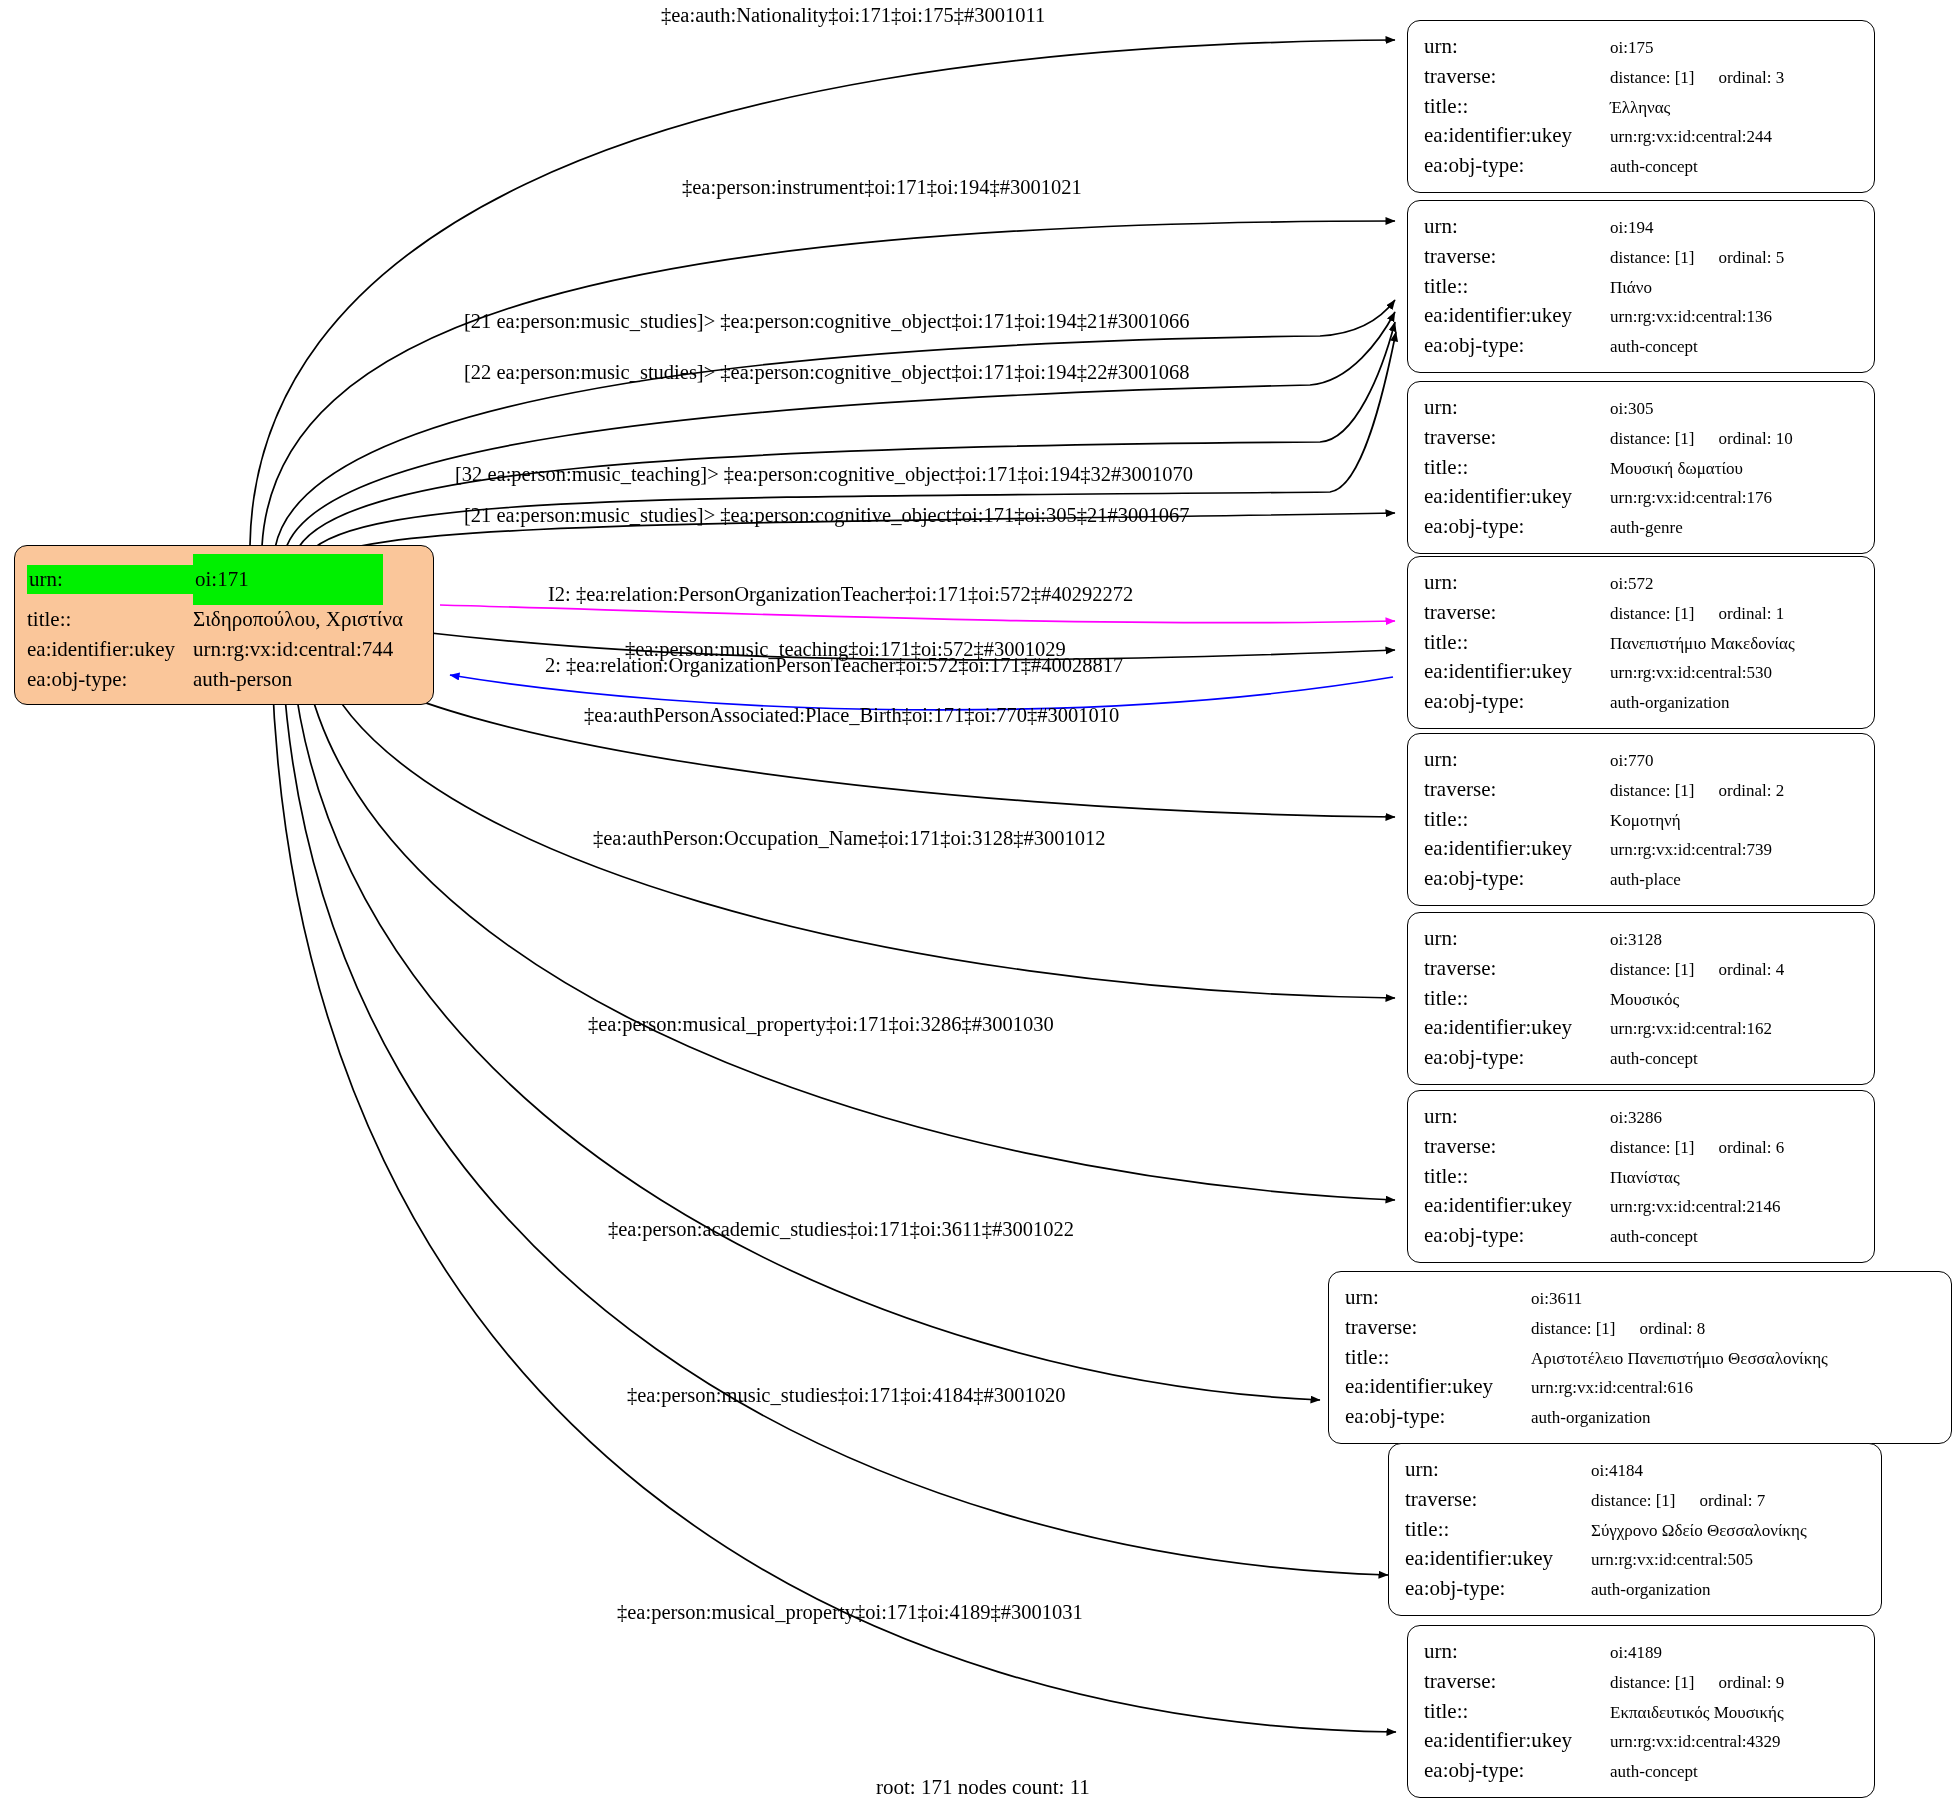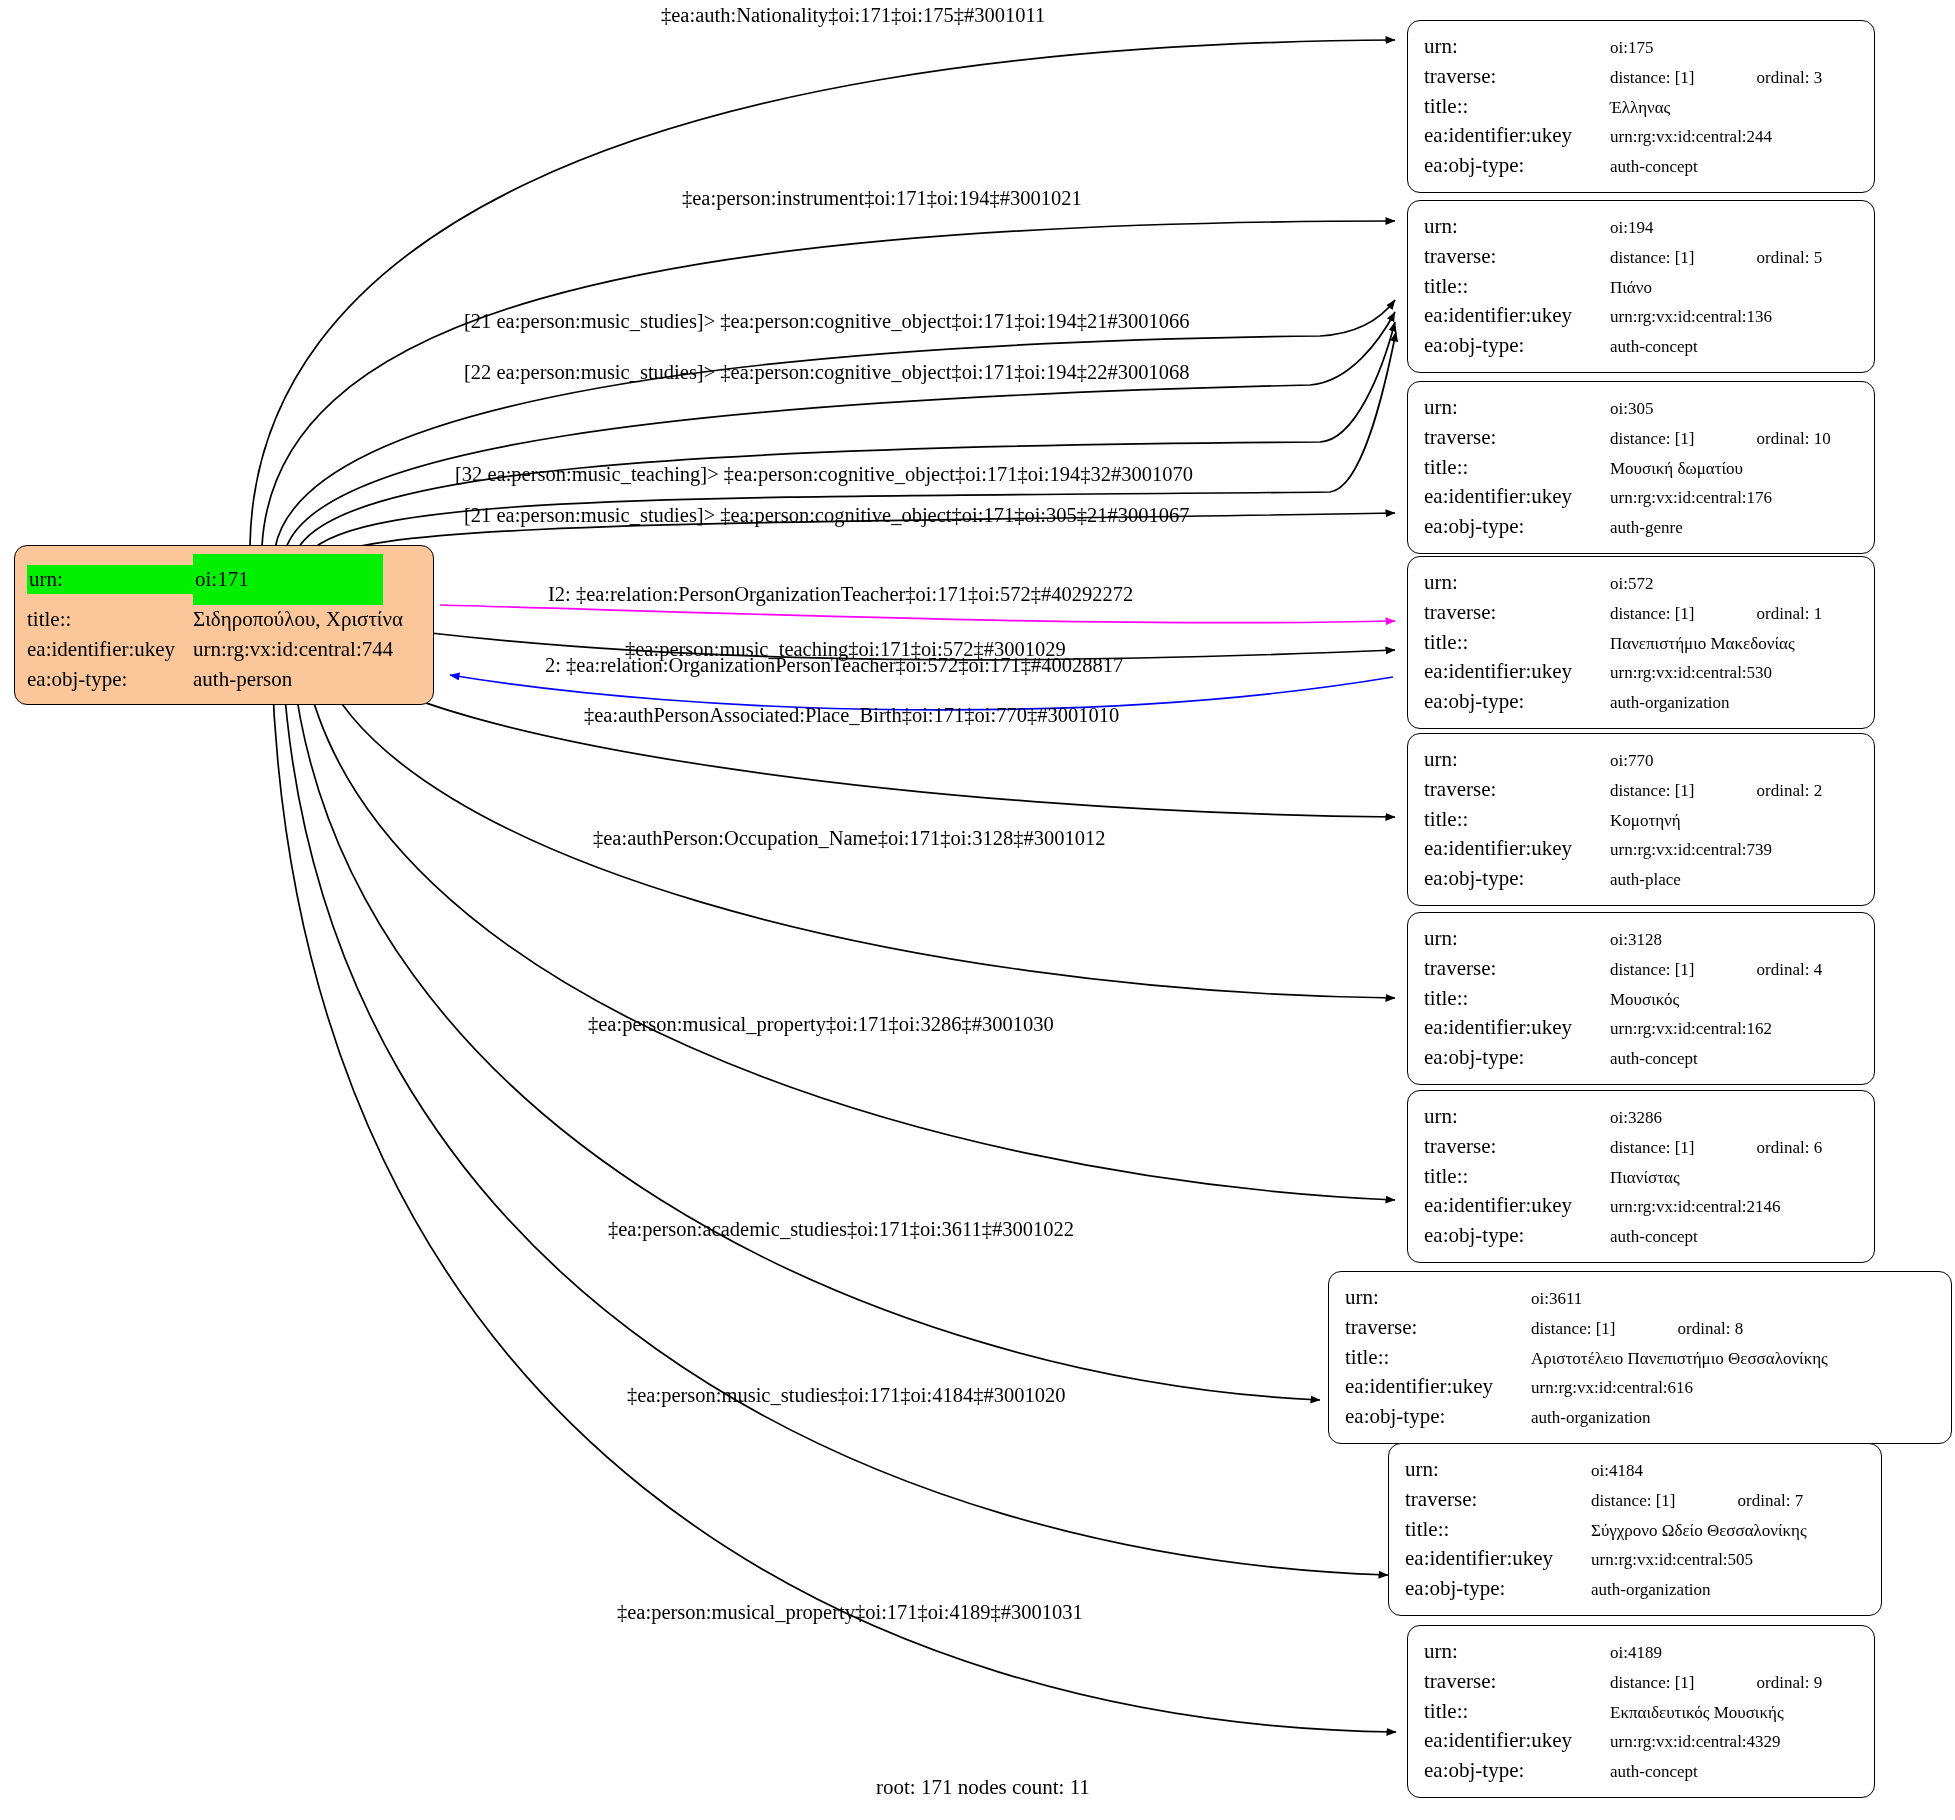--- a/index.html
+++ b/index.html
@@ -44,21 +44,21 @@
   .k{
     font-size:21px;
     display:inline-block;
   }
   .v{
     font-size:17px;
     display:inline-block;
   }
   
   .node .k{width:186px;flex:0 0 186px;}
-  .node .v.trav{display:flex;gap:62px;}
+  .node .v.trav{display:flex;gap:24px;}
   .node.root .k{width:166px;flex:0 0 166px;font-size:21px;}
   .node.root .v{font-size:21px;}
   .node.root .row.urnrow{line-height:1.30;}
   .node.root .row.urnrow .k{background:#00f000;padding:1px 2px;box-sizing:border-box;}
   .node.root .row.urnrow .v{background:#00f000;padding:12px 2px;min-width:190px;box-sizing:border-box;}
   .elabel{
     position:absolute;
     font-size:20.5px;
     white-space:nowrap;
     line-height:1;
@@ -393,21 +393,21 @@
       <span class="k">ea:identifier:ukey</span>
       <span class="v">urn:rg:vx:id:central:4329</span>
     </div>
     <div class="row">
       <span class="k">ea:obj-type:</span>
       <span class="v">auth-concept</span>
     </div>
   </div>
 
   <div class="elabel" style="left:661px; top:5px;">‡ea:auth:Nationality‡oi:171‡oi:175‡#3001011</div>
-  <div class="elabel" style="left:682px; top:177px;margin-top:11px;">‡ea:person:instrument‡oi:171‡oi:194‡#3001021</div>
+  <div class="elabel" style="left:682px; top:177px;">‡ea:person:instrument‡oi:171‡oi:194‡#3001021</div>
   <div class="elabel" style="left:464px; top:311px;">[21 ea:person:music_studies]&gt; ‡ea:person:cognitive_object‡oi:171‡oi:194‡21#3001066</div>
   <div class="elabel" style="left:464px; top:362px;">[22 ea:person:music_studies]&gt; ‡ea:person:cognitive_object‡oi:171‡oi:194‡22#3001068</div>
   <div class="elabel" style="left:455px; top:464px;">[32 ea:person:music_teaching]&gt; ‡ea:person:cognitive_object‡oi:171‡oi:194‡32#3001070</div>
   <div class="elabel" style="left:464px; top:505px;">[21 ea:person:music_studies]&gt; ‡ea:person:cognitive_object‡oi:171‡oi:305‡21#3001067</div>
   <div class="elabel" style="left:548px; top:584px;">I2: ‡ea:relation:PersonOrganizationTeacher‡oi:171‡oi:572‡#40292272</div>
   <div class="elabel" style="left:625px; top:623px;margin-top:16px;">‡ea:person:music_teaching‡oi:171‡oi:572‡#3001029</div>
   <div class="elabel" style="left:545px; top:655px;">2: ‡ea:relation:OrganizationPersonTeacher‡oi:572‡oi:171‡#40028817</div>
   <div class="elabel" style="left:572px; top:705px;margin-left:12px;">‡ea:authPersonAssociated:Place_Birth‡oi:171‡oi:770‡#3001010</div>
   <div class="elabel" style="left:593px; top:828px;">‡ea:authPerson:Occupation_Name‡oi:171‡oi:3128‡#3001012</div>
   <div class="elabel" style="left:588px; top:1014px;">‡ea:person:musical_property‡oi:171‡oi:3286‡#3001030</div>

